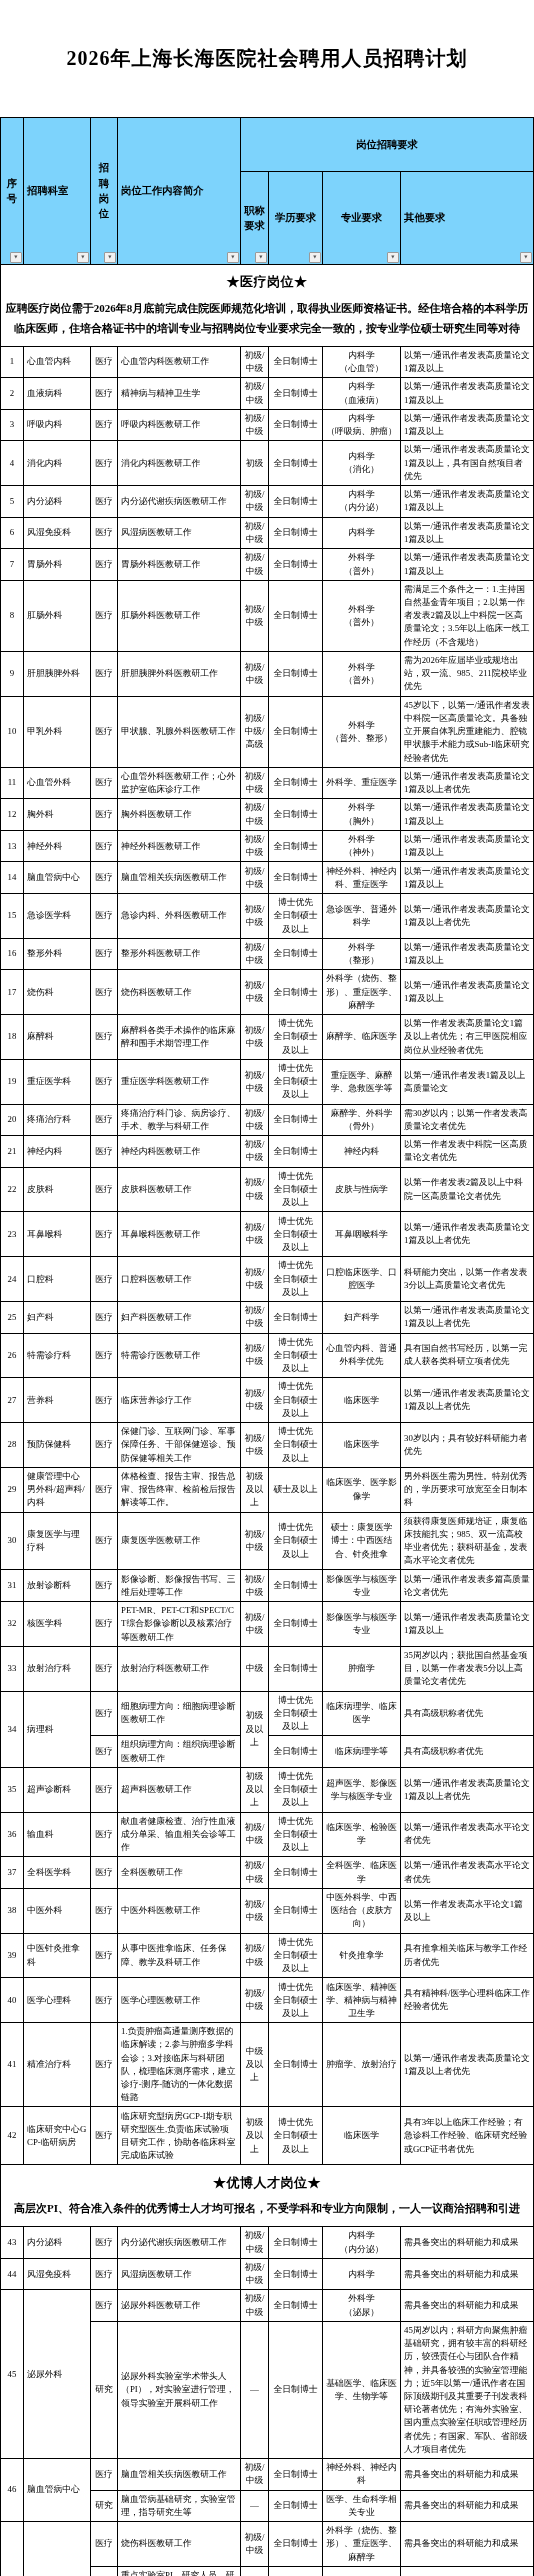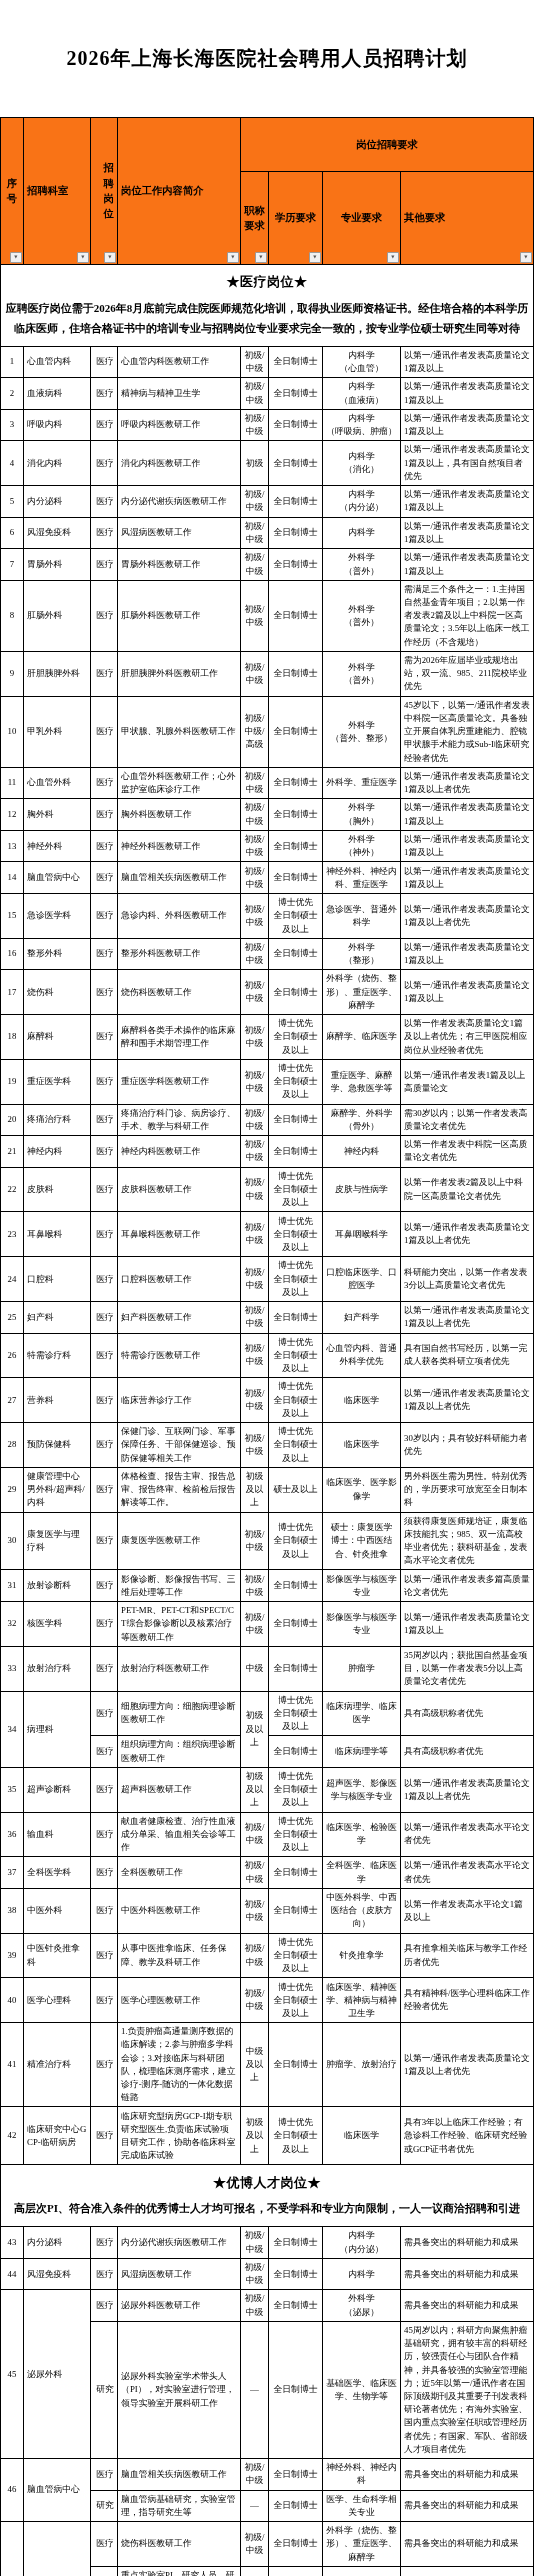--- a/index.html
+++ b/index.html
@@ -4,28 +4,28 @@
 <style>
   html,body{margin:0;padding:0;background:#fff;}
   .page{width:534px;background:#fff;color:#000;font-family:"Liberation Serif","DejaVu Serif",serif;}
   .title{height:117px;display:flex;align-items:center;justify-content:center;
          font-size:20px;font-weight:bold;letter-spacing:1px;text-align:center;
          font-family:"Liberation Serif","DejaVu Serif",serif;}
   table{border-collapse:collapse;table-layout:fixed;width:534px;border:1px solid #000;}
   th,td{border:0.5px solid #000;vertical-align:middle;padding:2.1px 3.1px;box-sizing:border-box;
         font-size:8.8px;line-height:1.5;white-space:pre-line;word-break:break-all;}
   thead th{font-family:"Liberation Sans","DejaVu Sans",sans-serif;font-weight:600;
-           font-size:10.3px;text-align:center;position:relative;background:#f97316;}
+           font-size:10.3px;text-align:center;position:relative;background:#7dd3fc;}
   tr.group-row th{height:54px;}
   tr.sub-row th{height:93px;}
   th.tall{height:147px;}
   tbody td{height:30px;}
   .col-no{width:23px;text-align:center;}
   .col-dept{width:67px;text-align:left;}
-  .col-post{width:27px;text-align:right;}
+  .col-post{width:27px;text-align:center;}
   .col-job{width:123px;text-align:left;margin-left:31px;}
   .col-title{width:28px;text-align:center;}
   .col-edu{width:54px;text-align:center;}
   .col-major{width:78px;text-align:center;}
   .col-other{width:133px;text-align:left;}
   .filter-btn{position:absolute;right:1.5px;bottom:1.5px;width:9.3px;height:8.8px;
               background:#f1f1f1;border:0.5px solid #9a9a9a;border-radius:1px;
               font-size:4.1px;color:#555;display:flex;align-items:center;justify-content:center;
               font-family:"DejaVu Sans",sans-serif;cursor:pointer;line-height:1;}
   tr.section-row td{border-top:1px solid #000;border-bottom:1px solid #000;

